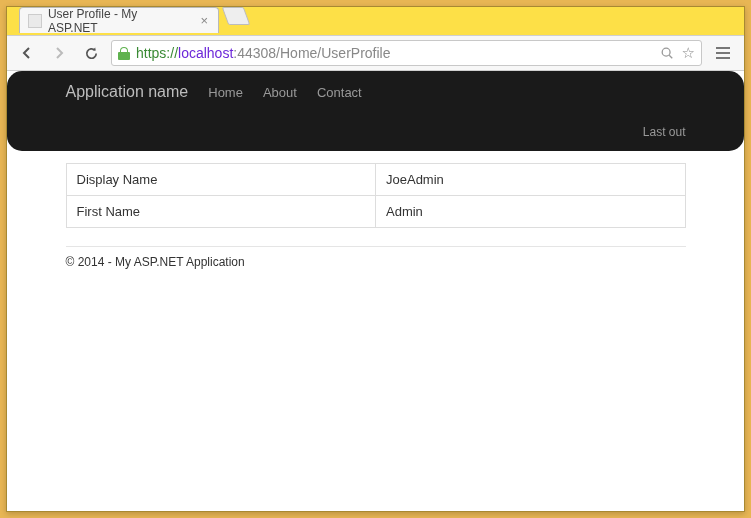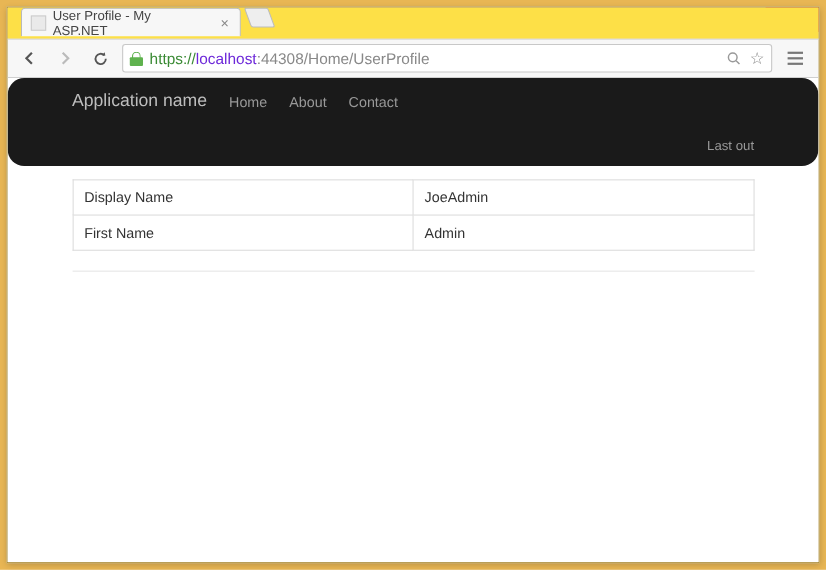--- a/index.html
+++ b/index.html
@@ -275,16 +275,17 @@
           <td>Display Name</td>
           <td>JoeAdmin</td>
         </tr>
         <tr>
           <td>First Name</td>
           <td>Admin</td>
         </tr>
       </tbody>
         </table>
       <hr class="sep">
+      <div class="footer">© 2014 - My ASP.NET Application</div>
     </div>
   </div>
 
 </div>
 
 </body></html>

